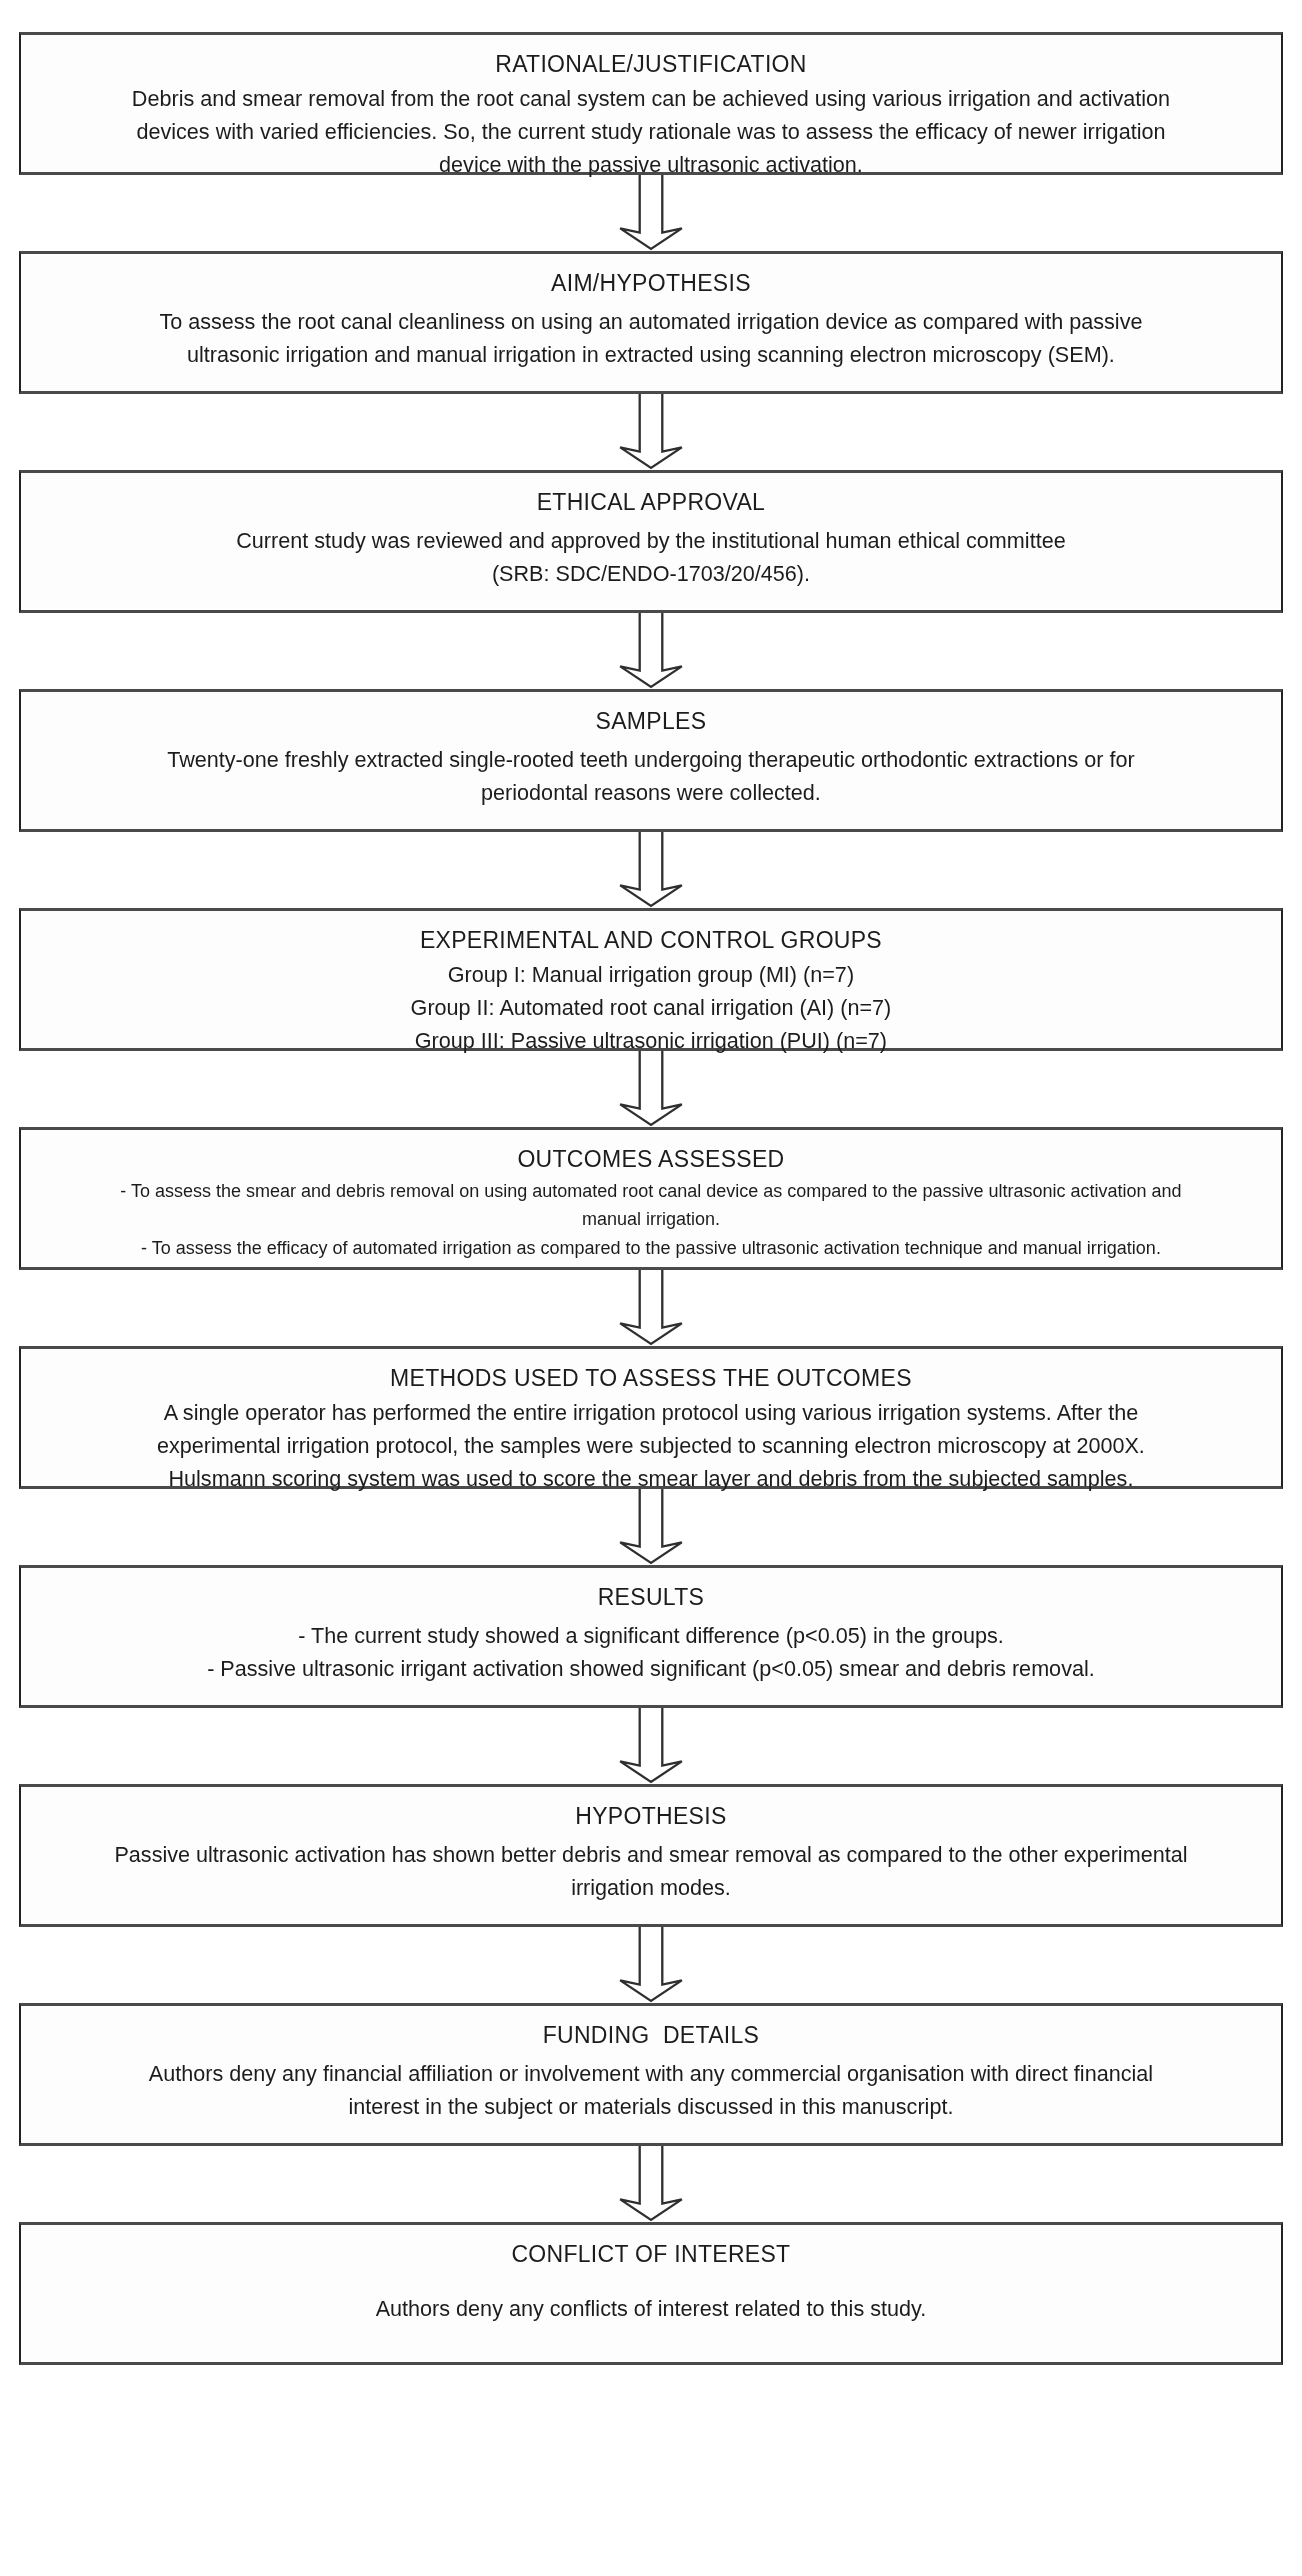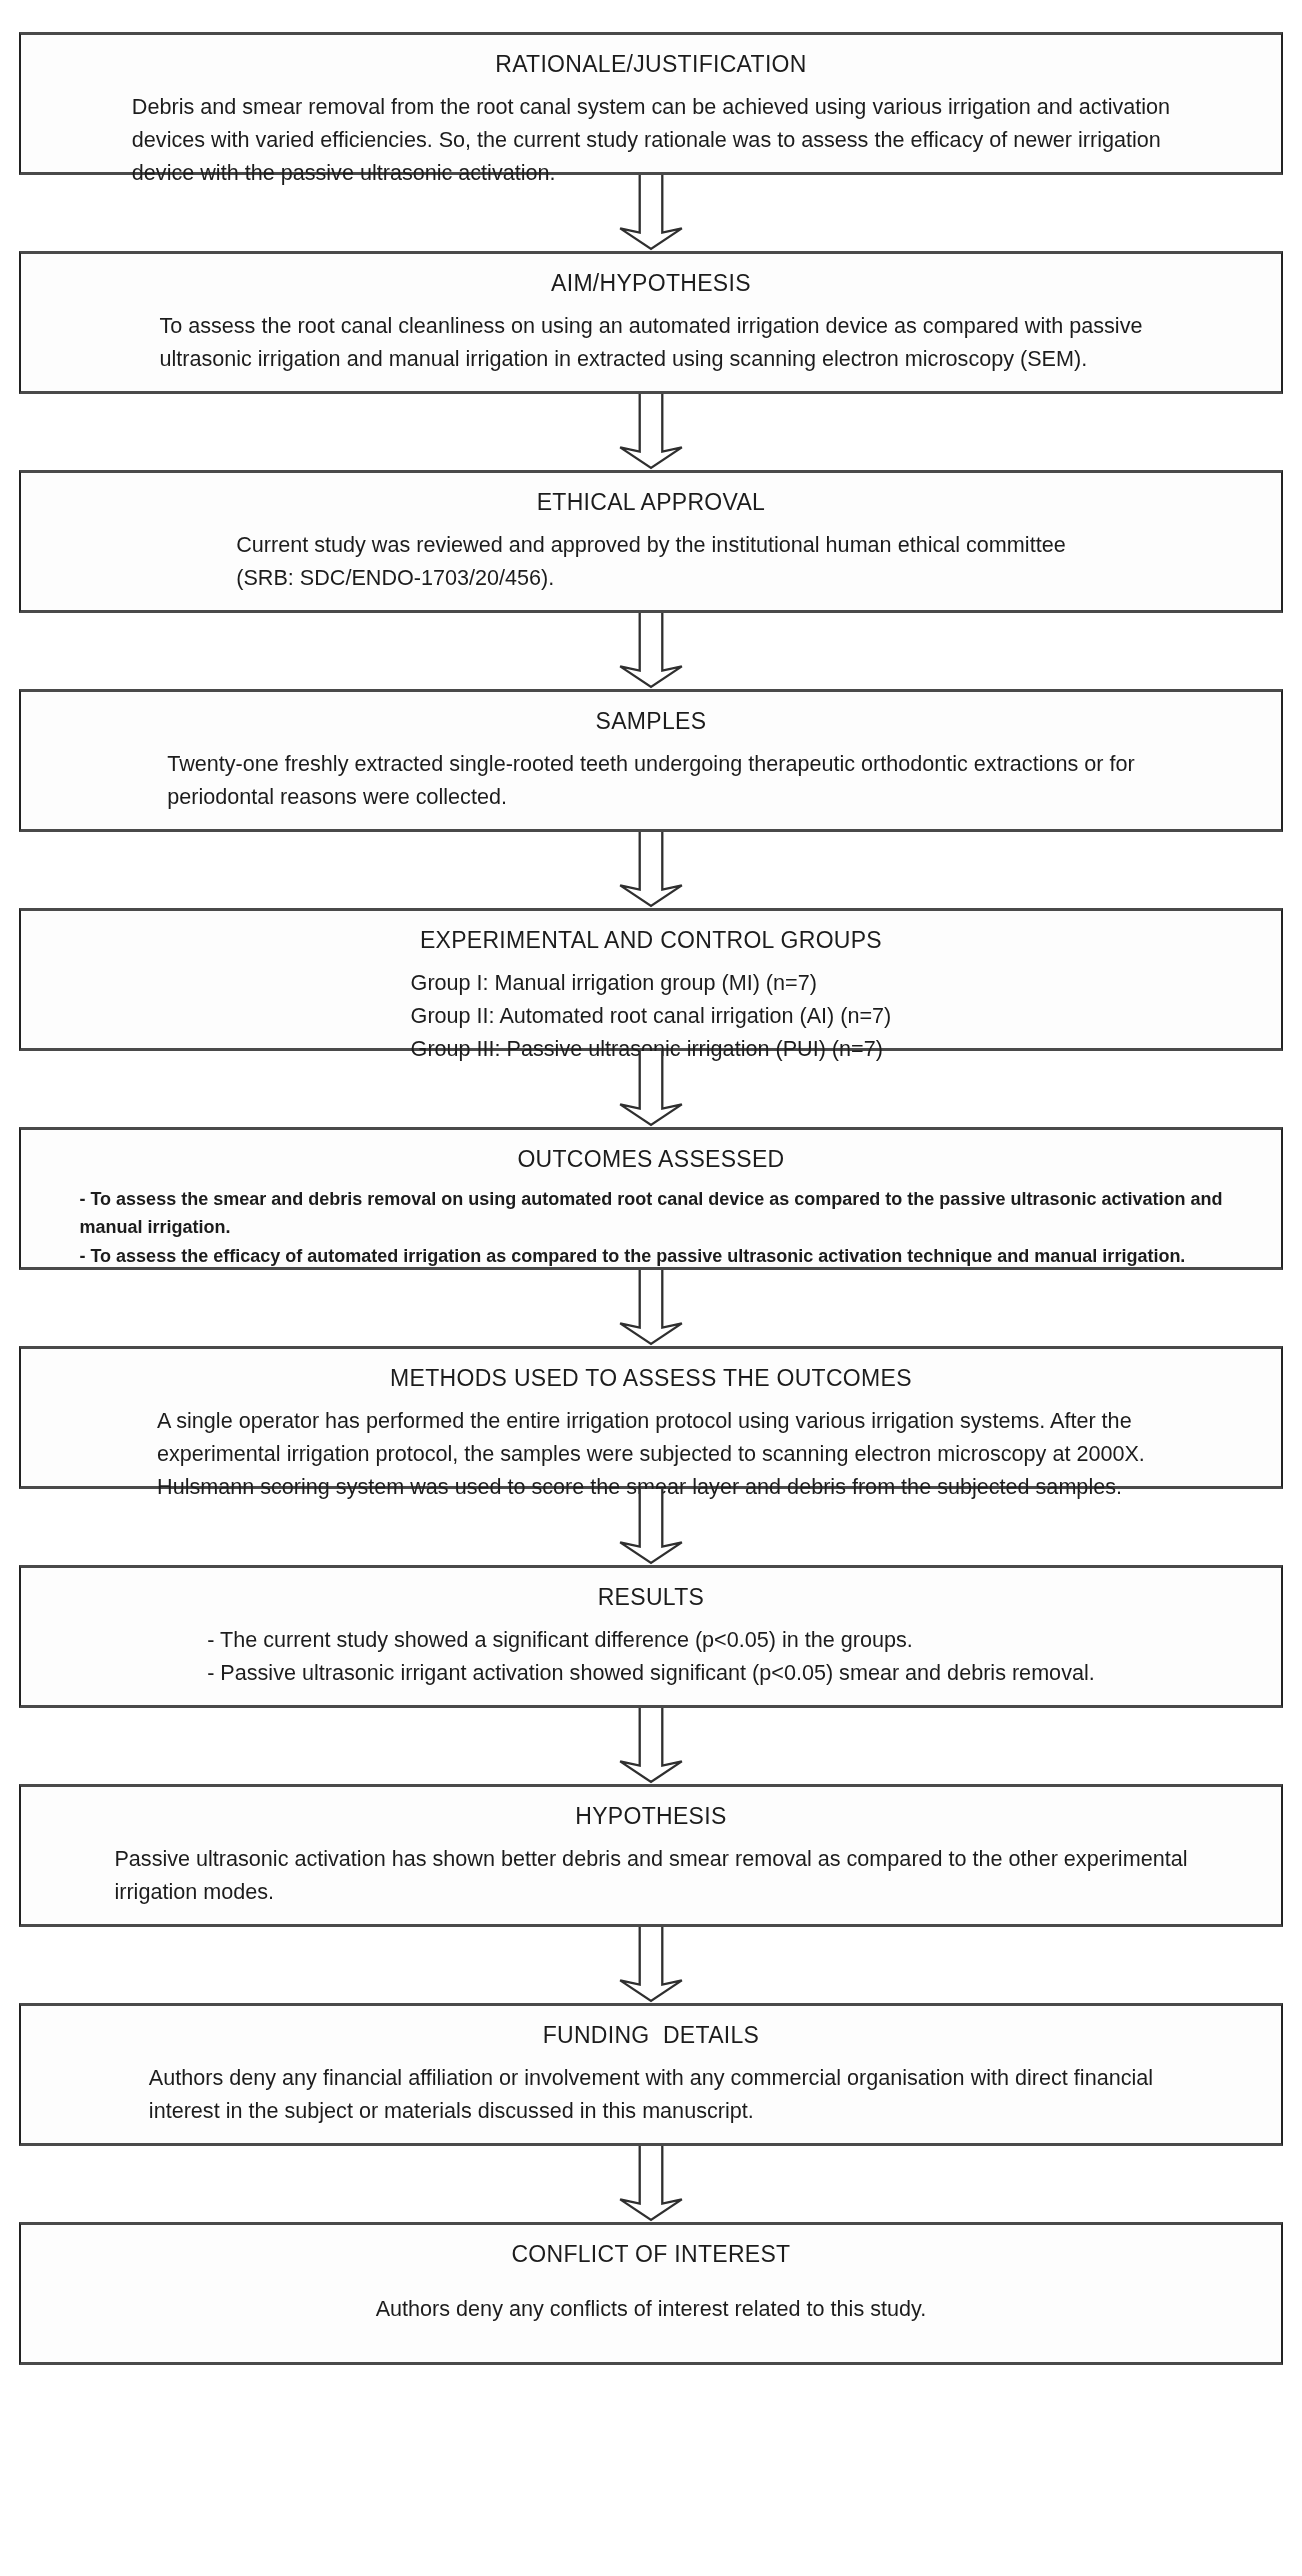--- a/index.html
+++ b/index.html
@@ -39,29 +39,29 @@
     white-space: pre-wrap;
   }
   .box-body {
     flex: 1;
     display: flex;
     align-items: center;
     justify-content: center;
     padding: 0 14.4px 11.3px 14.4px;
   }
   .box-body p {
-    margin: 12px;
+    margin: 4px;
     font-size: 21.6px;
     line-height: 1.55;
+    text-align: center;
     white-space: pre-line;
   }
   .box-body p.small-text {
     font-size: 18px;
     line-height: 1.6;
-    font-weight: bold;
   }
   .arrow {
     height: 76px;
     display: flex;
     justify-content: center;
     align-items: stretch;
   }
   .arrow svg {
     display: block;
     height: 76px;

